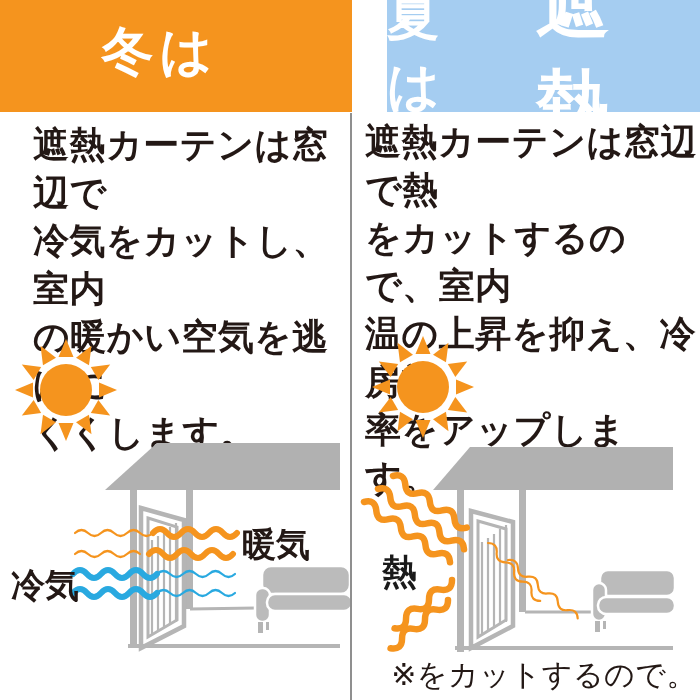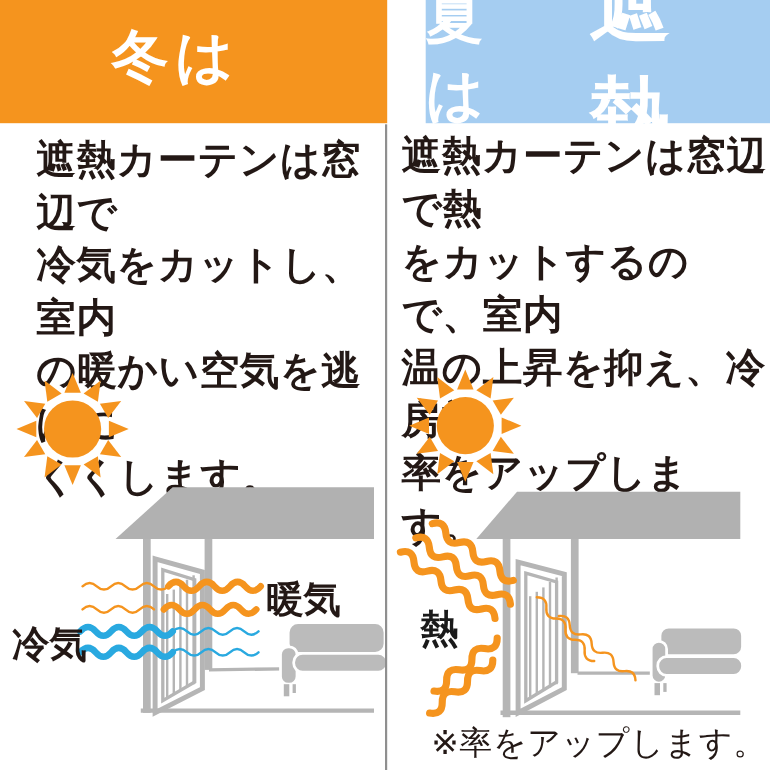--- a/index.html
+++ b/index.html
@@ -189,14 +189,14 @@
         <path d="M0,0 q6.5,-7 13,0 t13,0 t13,0 t13,0 t13,0 t13,0"></path>
       </g>
       <g transform="translate(158,230) rotate(40)">
         <path d="M0,0 q6.5,-7 13,0 t13,0 t13,0 t13,0 t13,0 t13,0 t13,0"></path>
       </g>
     </g>
 
     <text x="32" y="254" font-size="35" font-weight="900" fill="#1A1A1A">熱</text>
   </svg>
 
-  <div class="footer-note">※率をアップします。</div>
+  <div class="footer-note">※をカットするので。</div>
 </div>
 
 </body></html>

